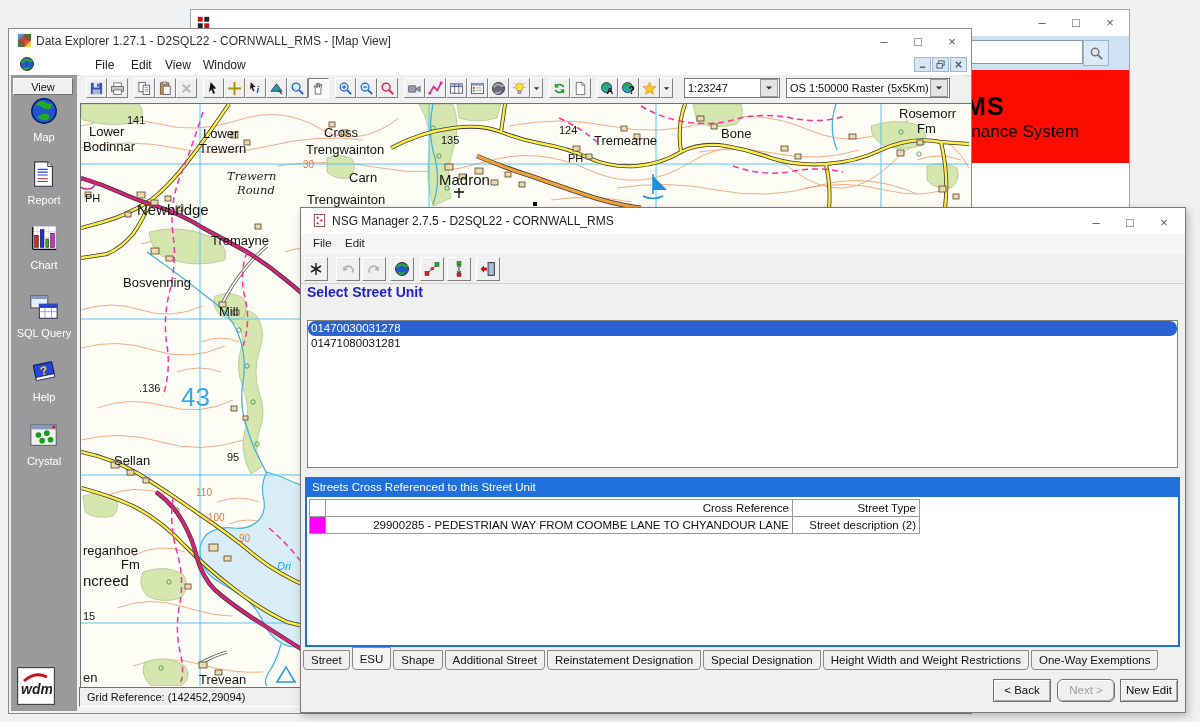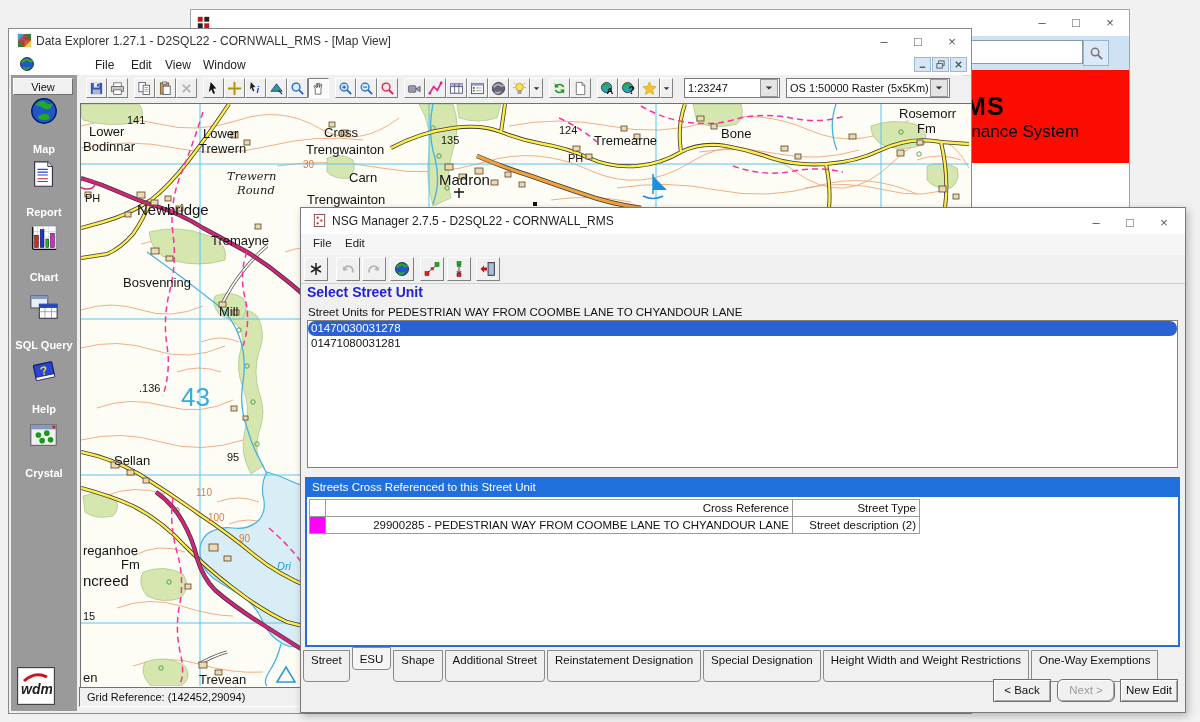--- a/index.html
+++ b/index.html
@@ -36,21 +36,21 @@
   .tbtn.pressed{border-top:1px solid #808080;border-left:1px solid #808080;border-right:1px solid #fff;border-bottom:1px solid #fff;background:#fafafa;}
   .gap{width:6px;flex:none;}
   .combo{position:absolute;top:3px;height:20px;background:#fff;border:1px solid #7a7a7a;box-sizing:border-box;display:flex;align-items:center;}
   .combo .val{flex:1;font-size:11px;padding-left:3px;white-space:nowrap;overflow:hidden;}
   .combo .drop{width:16px;height:16px;margin:1px;background:#e4e4e4;border:1px solid #999;display:flex;align-items:center;justify-content:center;flex:none;}
   
   #de-sidebar{position:absolute;left:2px;top:46px;width:66px;height:636px;background:#9a9a9a;}
   #view-btn{position:absolute;left:2px;top:3px;width:60px;height:17px;background:#f0f0f0;border-top:1px solid #fff;border-left:1px solid #fff;border-right:1px solid #707070;border-bottom:1px solid #707070;font-size:11px;text-align:center;line-height:16px;box-sizing:border-box;}
   .side-item{position:absolute;left:0;width:66px;text-align:center;}
   .side-item svg{width:30px;height:30px;}
-  .side-label{font-size:11px;color:#fff;margin-top:13px;font-weight:bold;}
+  .side-label{font-size:11px;color:#fff;margin-top:1px;}
   
   #map-wrap{position:absolute;left:71px;top:74px;width:890px;height:583px;border-top:1px solid #707070;border-left:1px solid #707070;background:#fdfdf6;}
   
   #de-status{position:absolute;left:70px;top:658px;width:864px;height:20px;border:1px solid;border-color:#707070 #fff #fff #707070;background:#f0f0f0;font-size:11px;line-height:18px;padding-left:7px;box-sizing:border-box;}
   #wdm-logo{position:absolute;left:8px;top:638px;width:36px;height:36px;background:#fff;border:1px solid #444;box-shadow:0 0 0 1px #ddd inset;}
   
   #nsg{left:300px;top:207px;width:884px;height:504px;background:#f0f0f0;border:1px solid #7a7a7a;box-shadow:2px 3px 8px rgba(0,0,0,.25);}
   #nsg-titlebar{position:absolute;left:0;top:0;width:100%;height:26px;background:#fff;}
   #nsg .title{position:absolute;left:31px;top:6px;font-size:12px;color:#222;}
   #nsg-menubar{position:absolute;left:0;top:26px;width:100%;height:21px;background:#f6f6f6;border-bottom:1px solid #ddd;}
@@ -62,21 +62,21 @@
   #units-list{position:absolute;left:6px;top:112px;width:871px;height:148px;background:#fff;border:1px solid #808080;box-sizing:border-box;}
   .unit-row{height:15px;font-size:11.5px;line-height:15px;padding-left:3px;}
   .unit-row.sel{background:#2a62d4;color:#fff;border-radius:7px;}
   #xref-group{position:absolute;left:4px;top:269px;width:875px;height:170px;border:2px solid #1f6fdd;background:#fff;box-sizing:border-box;}
   #xref-header{height:18px;background:#1f6fdd;color:#fff;font-size:11.5px;line-height:17px;padding-left:5px;}
   .xtable{position:absolute;left:2px;top:20px;border-collapse:collapse;text-align:right;}
   .xtable td{border:1px solid #9a9a9a;font-size:11.5px;height:16px;padding:0 3px;background:#fff;white-space:nowrap;}
   .xtable .marker{width:15px;padding:0;}
   .xtable .m-on{background:#ff00ff;}
   #nsg-tabs{position:absolute;left:2px;top:442px;display:flex;gap:2px;align-items:flex-start;}
-  .tab{height:32px;background:#f0f0f0;border:1px solid #8a8a8a;border-radius:0 0 4px 4px;font-size:11.5px;line-height:18px;padding:0 7px;box-sizing:border-box;white-space:nowrap;}
+  .tab{height:20px;background:#f0f0f0;border:1px solid #8a8a8a;border-radius:0 0 4px 4px;font-size:11.5px;line-height:18px;padding:0 7px;box-sizing:border-box;white-space:nowrap;}
   .tab.active{height:23px;margin-top:-3px;background:#f5f5f5;line-height:23px;z-index:2;}
   .wbtn{position:absolute;top:471px;width:58px;height:23px;background:#f0f0f0;border:1px solid #707070;box-shadow:inset 1px 1px 0 #fff,inset -1px -1px 0 #a8a8a8;font-size:11.5px;text-align:center;line-height:21px;box-sizing:border-box;}
   .wbtn.disabled{color:#9c9c9c;}
   
   .ml{font-size:11px;fill:#141414;}
   .ml13{font-size:13px;fill:#141414;}
   .town{font-size:15px;fill:#141414;}
   .ser{font-family:"DejaVu Serif","Liberation Serif",serif;font-style:italic;font-size:11.5px;fill:#222;}
   .orl{font-size:10px;fill:#e07a3c;}
   .blue43{font-size:26px;fill:#35aae4;}
@@ -700,21 +700,20 @@
     <div class="nbtn" style="left:175px;">
         <svg viewBox="0 0 16 16">
           <rect x="8" y="1.5" width="6.5" height="13" fill="#8aa0b8" stroke="#334" stroke-width=".8"></rect>
           <rect x="9.3" y="3" width="4" height="10" fill="#aebfd4"></rect>
           <path d="M7 6.5v3H4v2L.5 8 4 4.5v2z" fill="#cc1111"></path>
         </svg>
       </div>
   </div>
 
   <div id="nsg-heading">Select Street Unit</div>
-  <div id="units-label">Street Units for PEDESTRIAN WAY FROM COOMBE LANE TO CHYANDOUR LANE</div>
   <div id="units-list">
     <div class="unit-row sel">01470030031278</div>
     <div class="unit-row">01471080031281</div>
   </div>
 
   <div id="xref-group">
     <div id="xref-header">Streets Cross Referenced to this Street Unit</div>
     <table class="xtable">
       <tbody>
           <tr>

